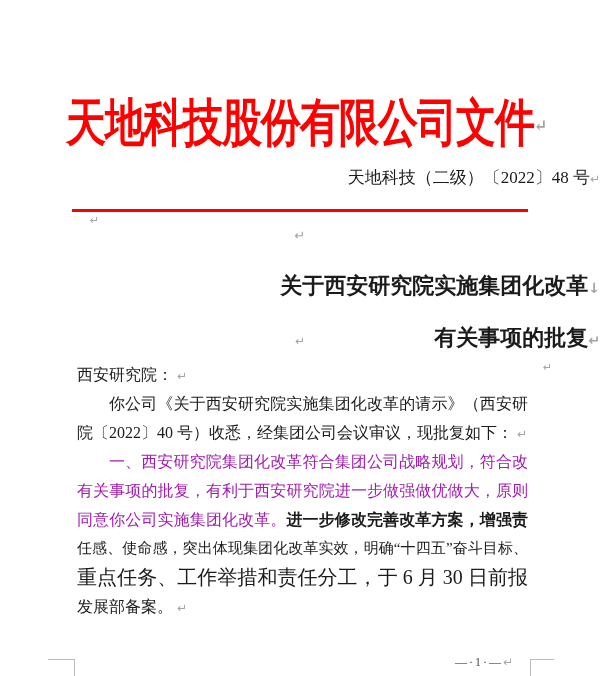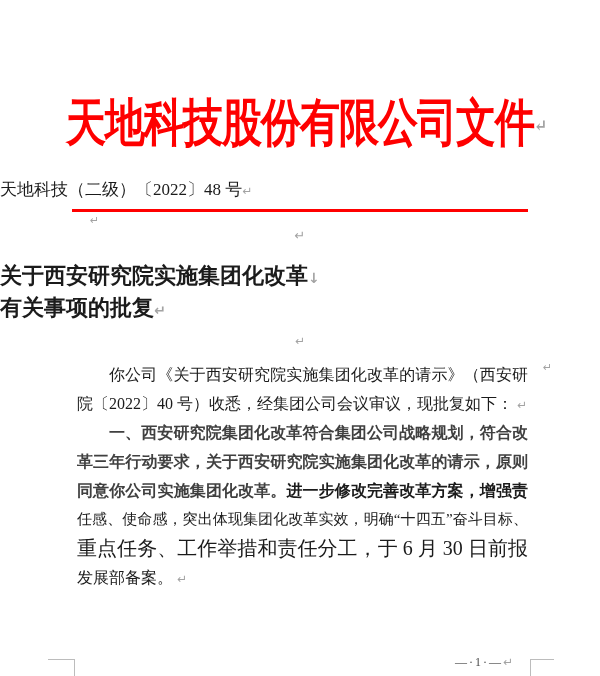--- a/index.html
+++ b/index.html
@@ -14,36 +14,36 @@
     font-family:"Liberation Serif","DejaVu Serif",serif;color:var(--ink);margin-top:16px;
   }
   
   #org-title{
     position:absolute;left:0;right:0;top:72px;text-align:center;
     font-size:40px;font-weight:bold;letter-spacing:-1px;color:var(--red);
     transform:scaleY(1.28);transform-origin:50% 0;white-space:nowrap;
   }
   #org-title-mark{position:absolute;left:534px;top:100px;font-size:16px;color:var(--mark);font-weight:bold;}
   
-  #doc-number{position:absolute;left:0;right:0;top:162px;text-align:left;font-size:17px;white-space:nowrap;}
+  #doc-number{position:absolute;left:0;right:0;top:150px;text-align:right;font-size:17px;white-space:nowrap;}
   .mark{color:var(--mark);font-size:12px;font-family:"DejaVu Sans",sans-serif;}
   
   #red-rule{position:absolute;left:72px;top:193px;width:456px;height:3px;background:var(--rule);}
   #mark-under-rule{position:absolute;left:90px;top:198px;font-size:11px;color:var(--mark);font-family:"DejaVu Sans",sans-serif;}
   #mark-center-1{position:absolute;left:0;right:0;top:212px;text-align:center;font-size:13px;color:var(--mark);font-family:"DejaVu Sans",sans-serif;}
   
-  #doc-title{position:absolute;left:0;right:0;top:245px;text-align:left;font-weight:bold;font-size:22px;line-height:30px;}
+  #doc-title{position:absolute;left:0;right:0;top:245px;text-align:right;font-weight:bold;font-size:22px;line-height:50px;}
   #doc-title .mark{font-size:14px;}
   #mark-center-2{position:absolute;left:0;right:0;top:318px;text-align:center;font-size:12px;color:var(--mark);font-family:"DejaVu Sans",sans-serif;}
   
   #body-block{position:absolute;left:77px;top:344px;width:451px;}
   .line{height:29px;line-height:29px;overflow:hidden;font-size:16px;white-space:nowrap;}
   .jst{text-align:justify;text-align-last:justify;white-space:normal;}
   .ind{text-indent:32px;}
-  .bold-sans,.seg-bold{font-family:"Liberation Sans","DejaVu Sans",sans-serif;font-weight:700;color:#404040;}
+  .bold-sans,.seg-bold{font-family:"Liberation Sans","DejaVu Sans",sans-serif;font-weight:400;color:#a21caf;}
   .seg-serif{font-family:"Liberation Serif","DejaVu Serif",serif;font-weight:bold;}
   .fs145{font-size:15px;}
   .fs15{font-size:20px;}
   #stray-mark-right{position:absolute;left:543px;top:345px;font-size:11px;color:var(--mark);font-family:"DejaVu Sans",sans-serif;}
   
   #page-num{position:absolute;left:455px;top:639px;font-size:12px;color:#4a4a4a;letter-spacing:2px;white-space:nowrap;}
   #bl-corner{position:absolute;left:48px;top:643px;width:26px;height:17px;border-top:1px solid #bcbcbc;border-right:1px solid #bcbcbc;}
   #br-corner{position:absolute;left:530px;top:643px;width:23px;height:26px;border-top:1px solid #bcbcbc;border-left:1px solid #bcbcbc;}
   #footer-mark{position:absolute;left:68px;top:658px;font-size:11px;color:var(--mark);font-family:"DejaVu Sans",sans-serif;}
 </style>
@@ -62,24 +62,25 @@
   <div id="mark-center-1">↵</div>
 
   <div id="doc-title">
     <div><span>关于西安研究院实施集团化改革</span><span class="mark">↓</span></div>
     <div><span>有关事项的批复</span><span class="mark">↵</span></div>
   </div>
 
   <div id="mark-center-2">↵</div>
 
   <div id="body-block">
+    <div class="line"><span>西安研究院：</span> <span class="mark">↵</span></div>
     <div class="line jst ind"><span>你公司《关于西安研究院实施集团化改革的请示》（西安研究</span></div>
     <div class="line"><span>院〔2022〕40 号）收悉，经集团公司会议审议，现批复如下：</span> <span class="mark">↵</span></div>
     <div class="line jst ind bold-sans"><span>一、西安研究院集团化改革符合集团公司战略规划，符合改</span></div>
-    <div class="line jst bold-sans"><span>革三年行动要求，关于西安研究院实施集团化改革的请示，原则</span></div>
+    <div class="line jst bold-sans"><span>有关事项的批复，有利于西安研究院进一步做强做优做大，原则</span></div>
     <div class="line jst"><span class="seg-bold">同意你公司实施集团化改革。</span><span class="seg-serif">进一步修改完善改革方案，增强责</span></div>
     <div class="line jst fs145"><span>任感、使命感，突出体现集团化改革实效，明确“十四五”奋斗目标、</span></div>
     <div class="line jst fs15"><span>重点任务、工作举措和责任分工，于 6 月 30 日前报集团公司改革</span></div>
     <div class="line"><span>发展部备案。</span> <span class="mark">↵</span></div>
   </div>
 
   <div id="stray-mark-right">↵</div>
 
   <div id="page-num"><span>—·1·—</span><span class="mark">↵</span></div>
   <div id="bl-corner"></div>

